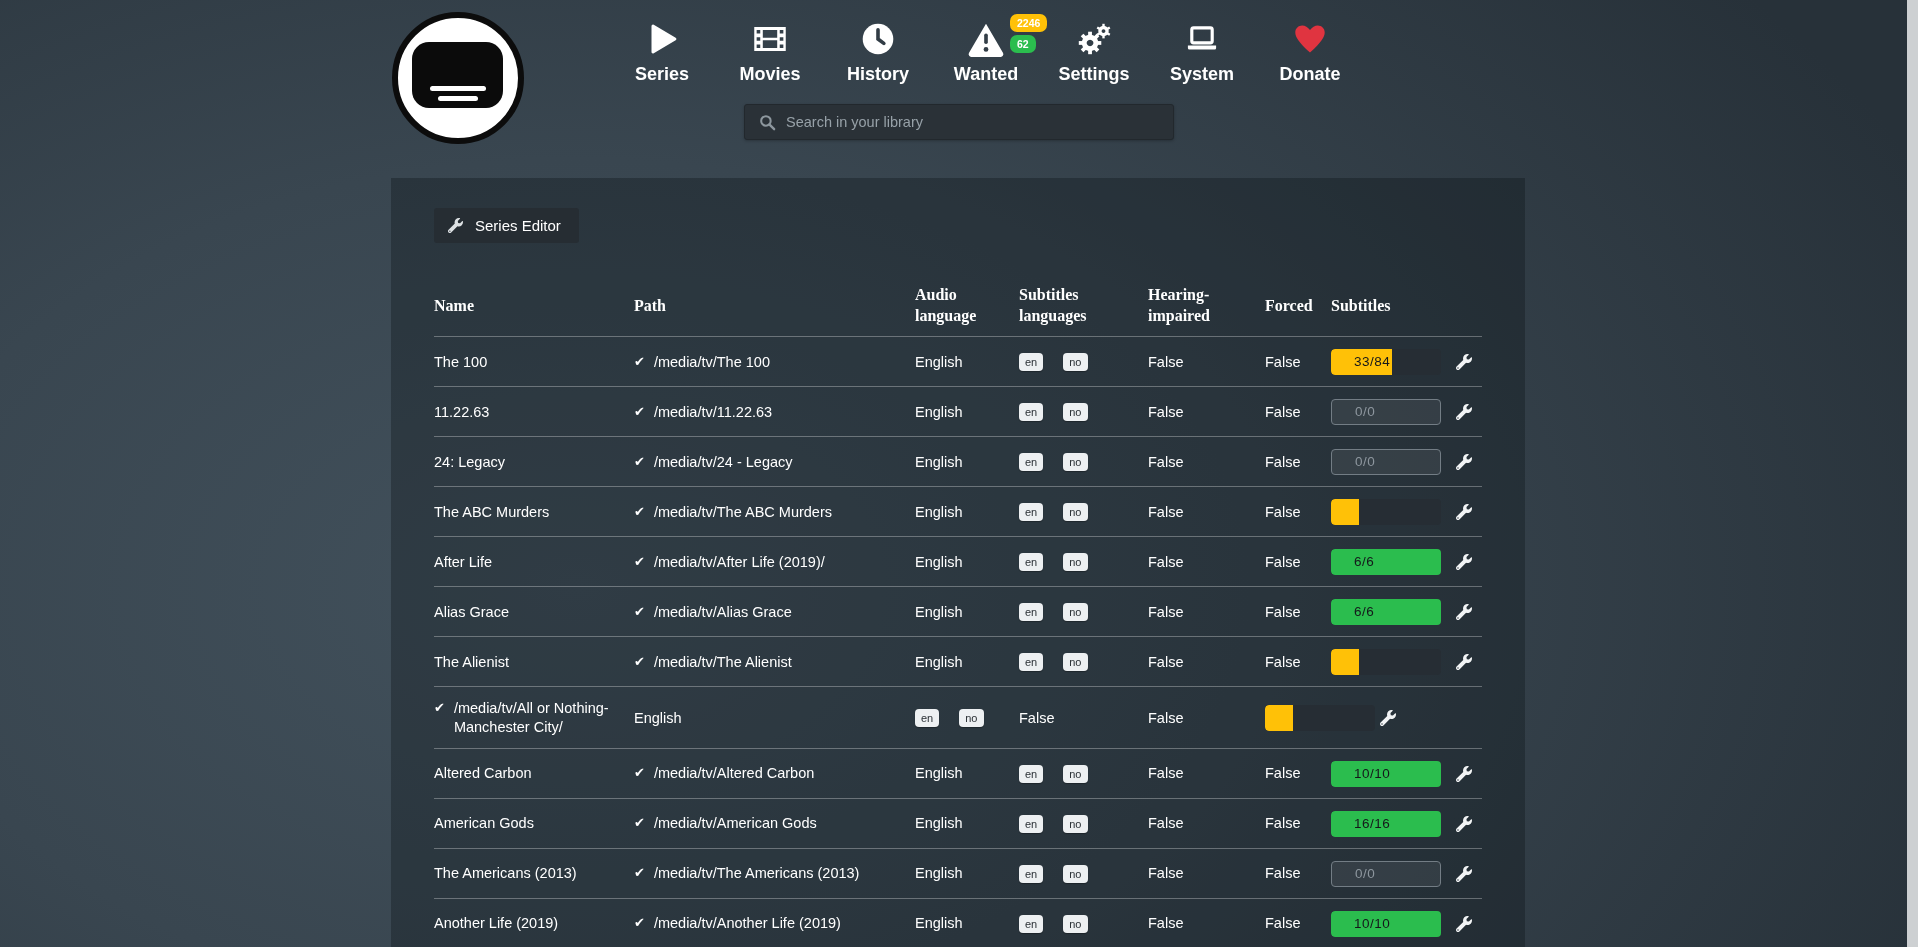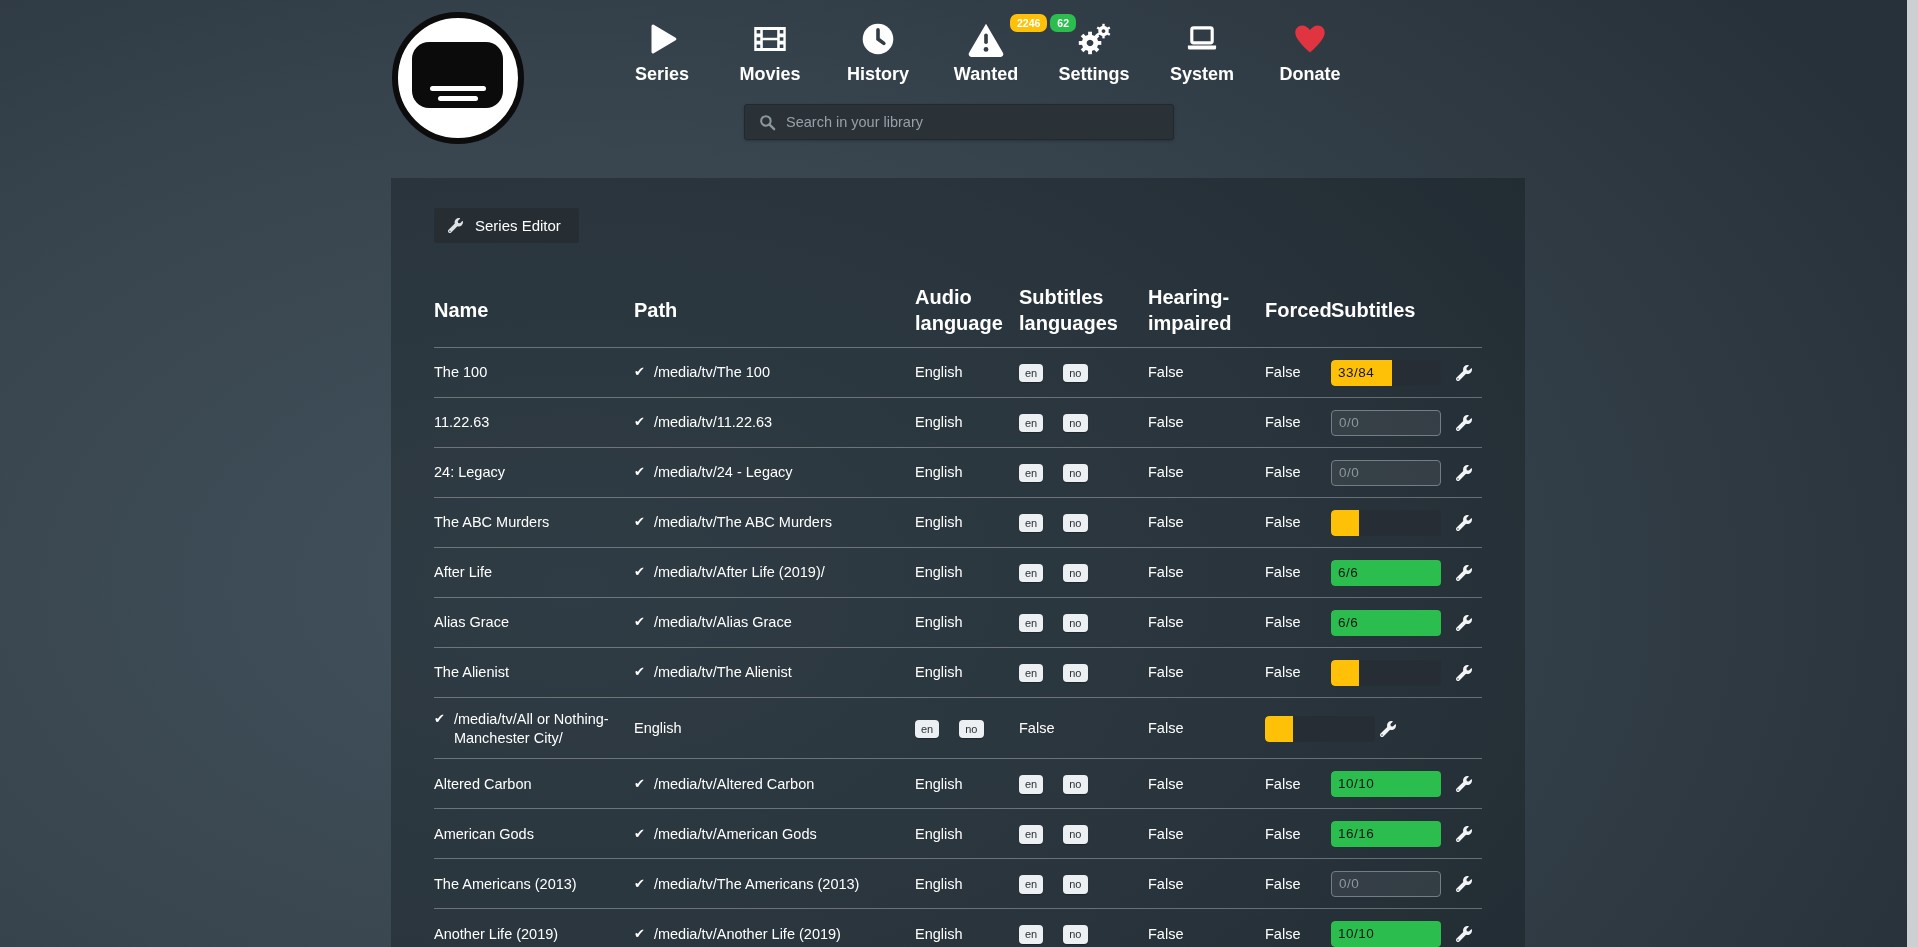--- a/index.html
+++ b/index.html
@@ -17,53 +17,53 @@
   .logo { position:absolute; left:392px; top:12px; width:132px; height:132px; background:#fff; border:6px solid #0c0c0c; border-radius:50%; }
   .logo-screen { position:absolute; left:14px; top:24px; width:91px; height:66px; background:#0b0b0b; border-radius:17px; }
   .logo-line1 { position:absolute; left:18px; top:44px; width:56px; height:5px; background:#fff; border-radius:3px; }
   .logo-line2 { position:absolute; left:26px; top:54px; width:40px; height:5px; background:#fff; border-radius:3px; }
 
   
   .nav { position:absolute; left:608px; top:16px; display:flex; }
   .nav-item { width:108px; display:flex; flex-direction:column; align-items:center; cursor:pointer; position:relative; }
   .nav-icon { height:46px; display:flex; align-items:center; justify-content:center; }
   .nav-label { font-size:18px; color:#fff; margin-top:2px;font-weight:bold; }
-  .nav-badges { position:absolute; left:50%; margin-left:24px; top:-2px; display:flex; flex-direction:row; align-items:flex-start; gap:3px; }
+  .nav-badges { position:absolute; left:50%; margin-left:24px; top:-2px; display:flex; flex-direction:column; align-items:flex-start; gap:3px; }
   .nav-badge { font-size:10.5px; font-weight:bold; color:#fff; padding:3px 7px; border-radius:7px; line-height:1.15; }
   .nav-badge.warning { background:var(--accent_warning,#ffc107); }
   .nav-badge.success { background:var(--accent_success,#2bbd4e); }
 
   
   .search-wrap { position:absolute; left:744px; top:104px; width:430px; height:36px; background:#2a3137; border:1px solid #22282d; border-radius:3px; display:flex; align-items:center; box-shadow:0 1px 3px rgba(0,0,0,0.25); }
   .search-wrap svg { margin:0 9px 0 13px; flex:0 0 auto; }
   .search-input { flex:1; height:100%; background:transparent; border:none; outline:none; color:#cfd6da; font-size:14.5px; font-family:inherit; }
   .search-input::placeholder { color:#97a1a8; opacity:1; }
 
   
   .panel { position:absolute; left:391px; top:178px; width:1134px; height:769px; background:rgba(8,13,17,0.30); overflow:hidden; }
 
   .series-editor-btn { margin:30px 0 0 43px; display:inline-flex; align-items:center; gap:12px; background:#262d33; border:none; border-radius:3px; height:35px; padding:0 18px 0 14px; color:#fff; font-size:15px; font-family:inherit; cursor:pointer; }
 
   
   .table { margin:0 43px; width:1048px; }
   .t-header, .t-row { display:grid; grid-template-columns:200px 281px 104px 129px 117px 66px 114px 1fr; align-items:center; }
-  .t-header { min-height:62px; padding:14px 0 10px; font-weight:bold; font-size:20px; line-height:1.32; }
+  .t-header { min-height:62px; padding:14px 0 10px; font-weight:bold; font-size:16px; line-height:1.32;font-family:Liberation Serif, serif; }
   .t-header > div { padding-right:14px; }
   .t-row { min-height:48px; padding:12px 0 11px; border-top:1px solid rgba(255,255,255,0.30); font-size:14.5px; line-height:1.3; }
   .cell { padding-right:14px; }
   .cell-path { display:flex; align-items:flex-start; }
   .check { color:#fff; font-size:13px; margin:1px 9px 0 0; flex:0 0 auto; }
 
   .lang-badges { display:flex; gap:20px; }
   .lang-badge { background:var(--badge_light,#edf0f2); color:#2b3136; font-size:11px; padding:3px 6px; border-radius:4px; line-height:1.1; box-shadow:0 1px 1px rgba(0,0,0,0.3); cursor:pointer; }
 
   
   .bar { position:relative; width:110px; height:26px; border-radius:4px; background:var(--bar_track,#262d34); overflow:hidden; }
   .bar-fill { position:absolute; left:0; top:0; bottom:0; border-radius:4px 0 0 4px; }
-  .bar-label { position:absolute; left:7px; top:50%; transform:translateY(-50%); font-size:13.5px; letter-spacing:0.5px; color:#15181b; white-space:nowrap; }
+  .bar-label { position:absolute; left:23px; top:50%; transform:translateY(-50%); font-size:13.5px; letter-spacing:0.5px; color:#15181b; white-space:nowrap; }
   .bar.bar-warning .bar-fill { background:var(--accent_warning,#ffc107); }
   .bar.bar-success .bar-fill { background:var(--accent_success,#2bbd4e); }
   .bar.bar-empty { background:rgba(255,255,255,0.07); border:1px solid #737d85; }
   .bar.bar-empty .bar-label { color:#8d969e; }
 
   .cell-actions { justify-self:center; display:flex; align-items:center; cursor:pointer; }
 
   svg { display:block; }
 </style>
 </head>

